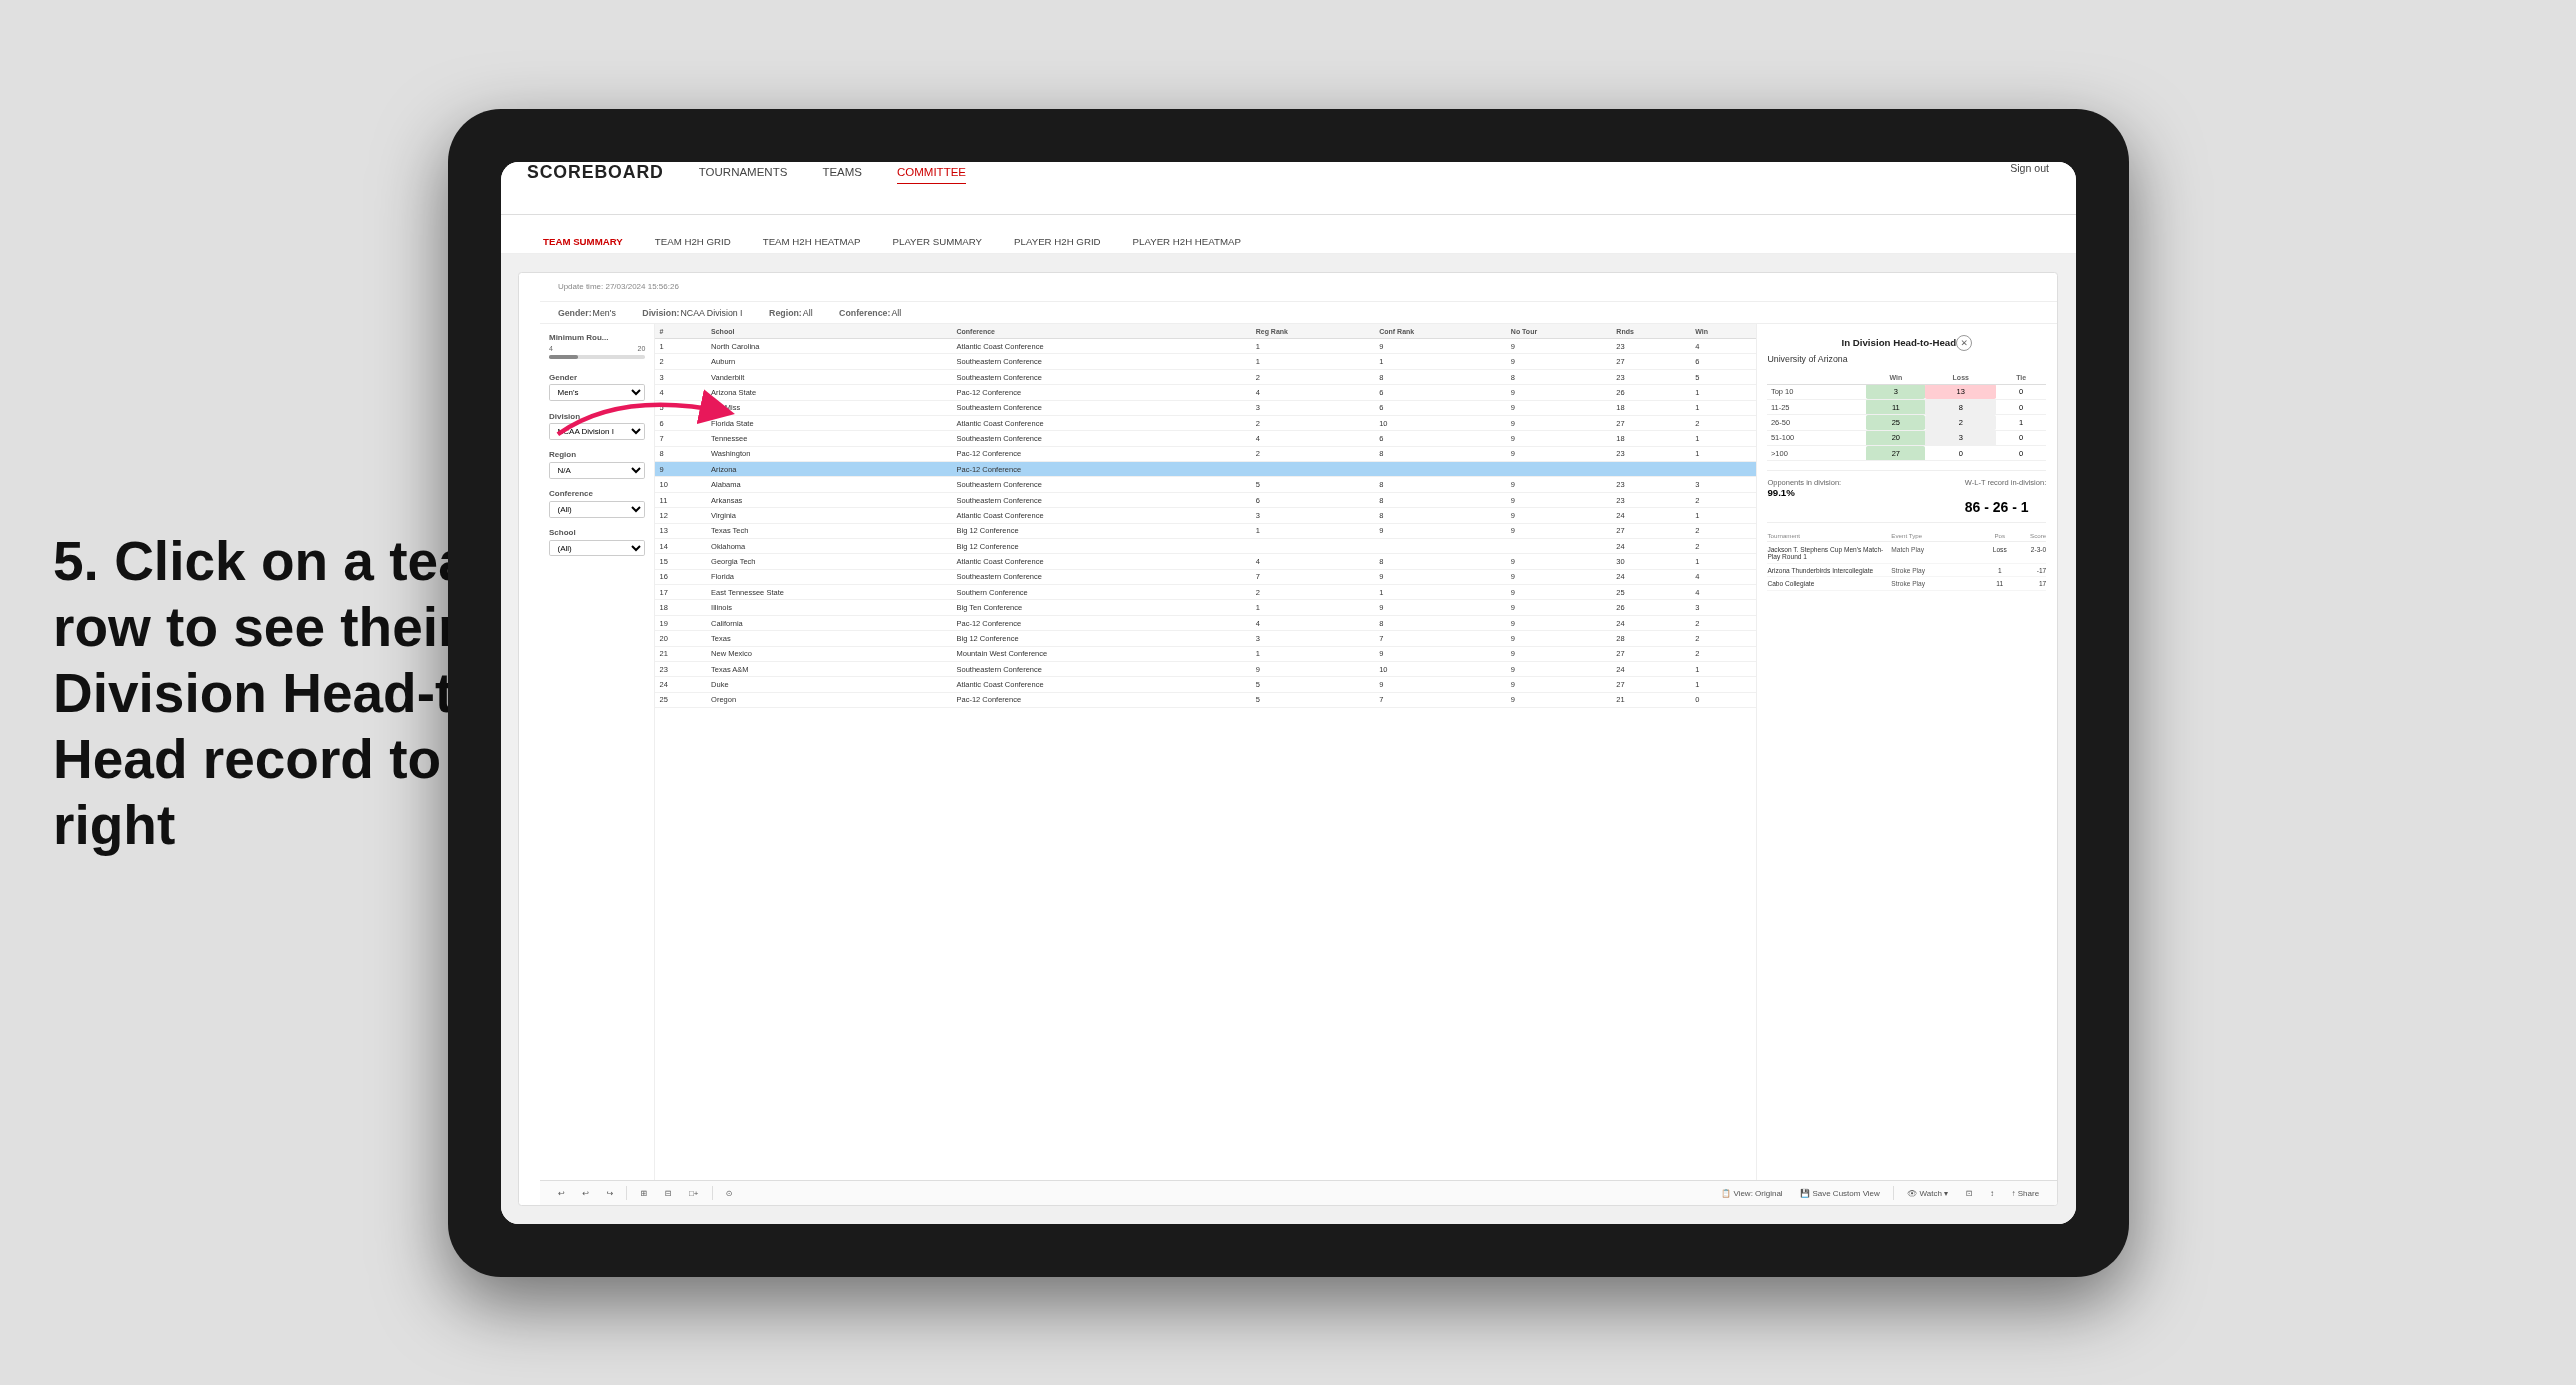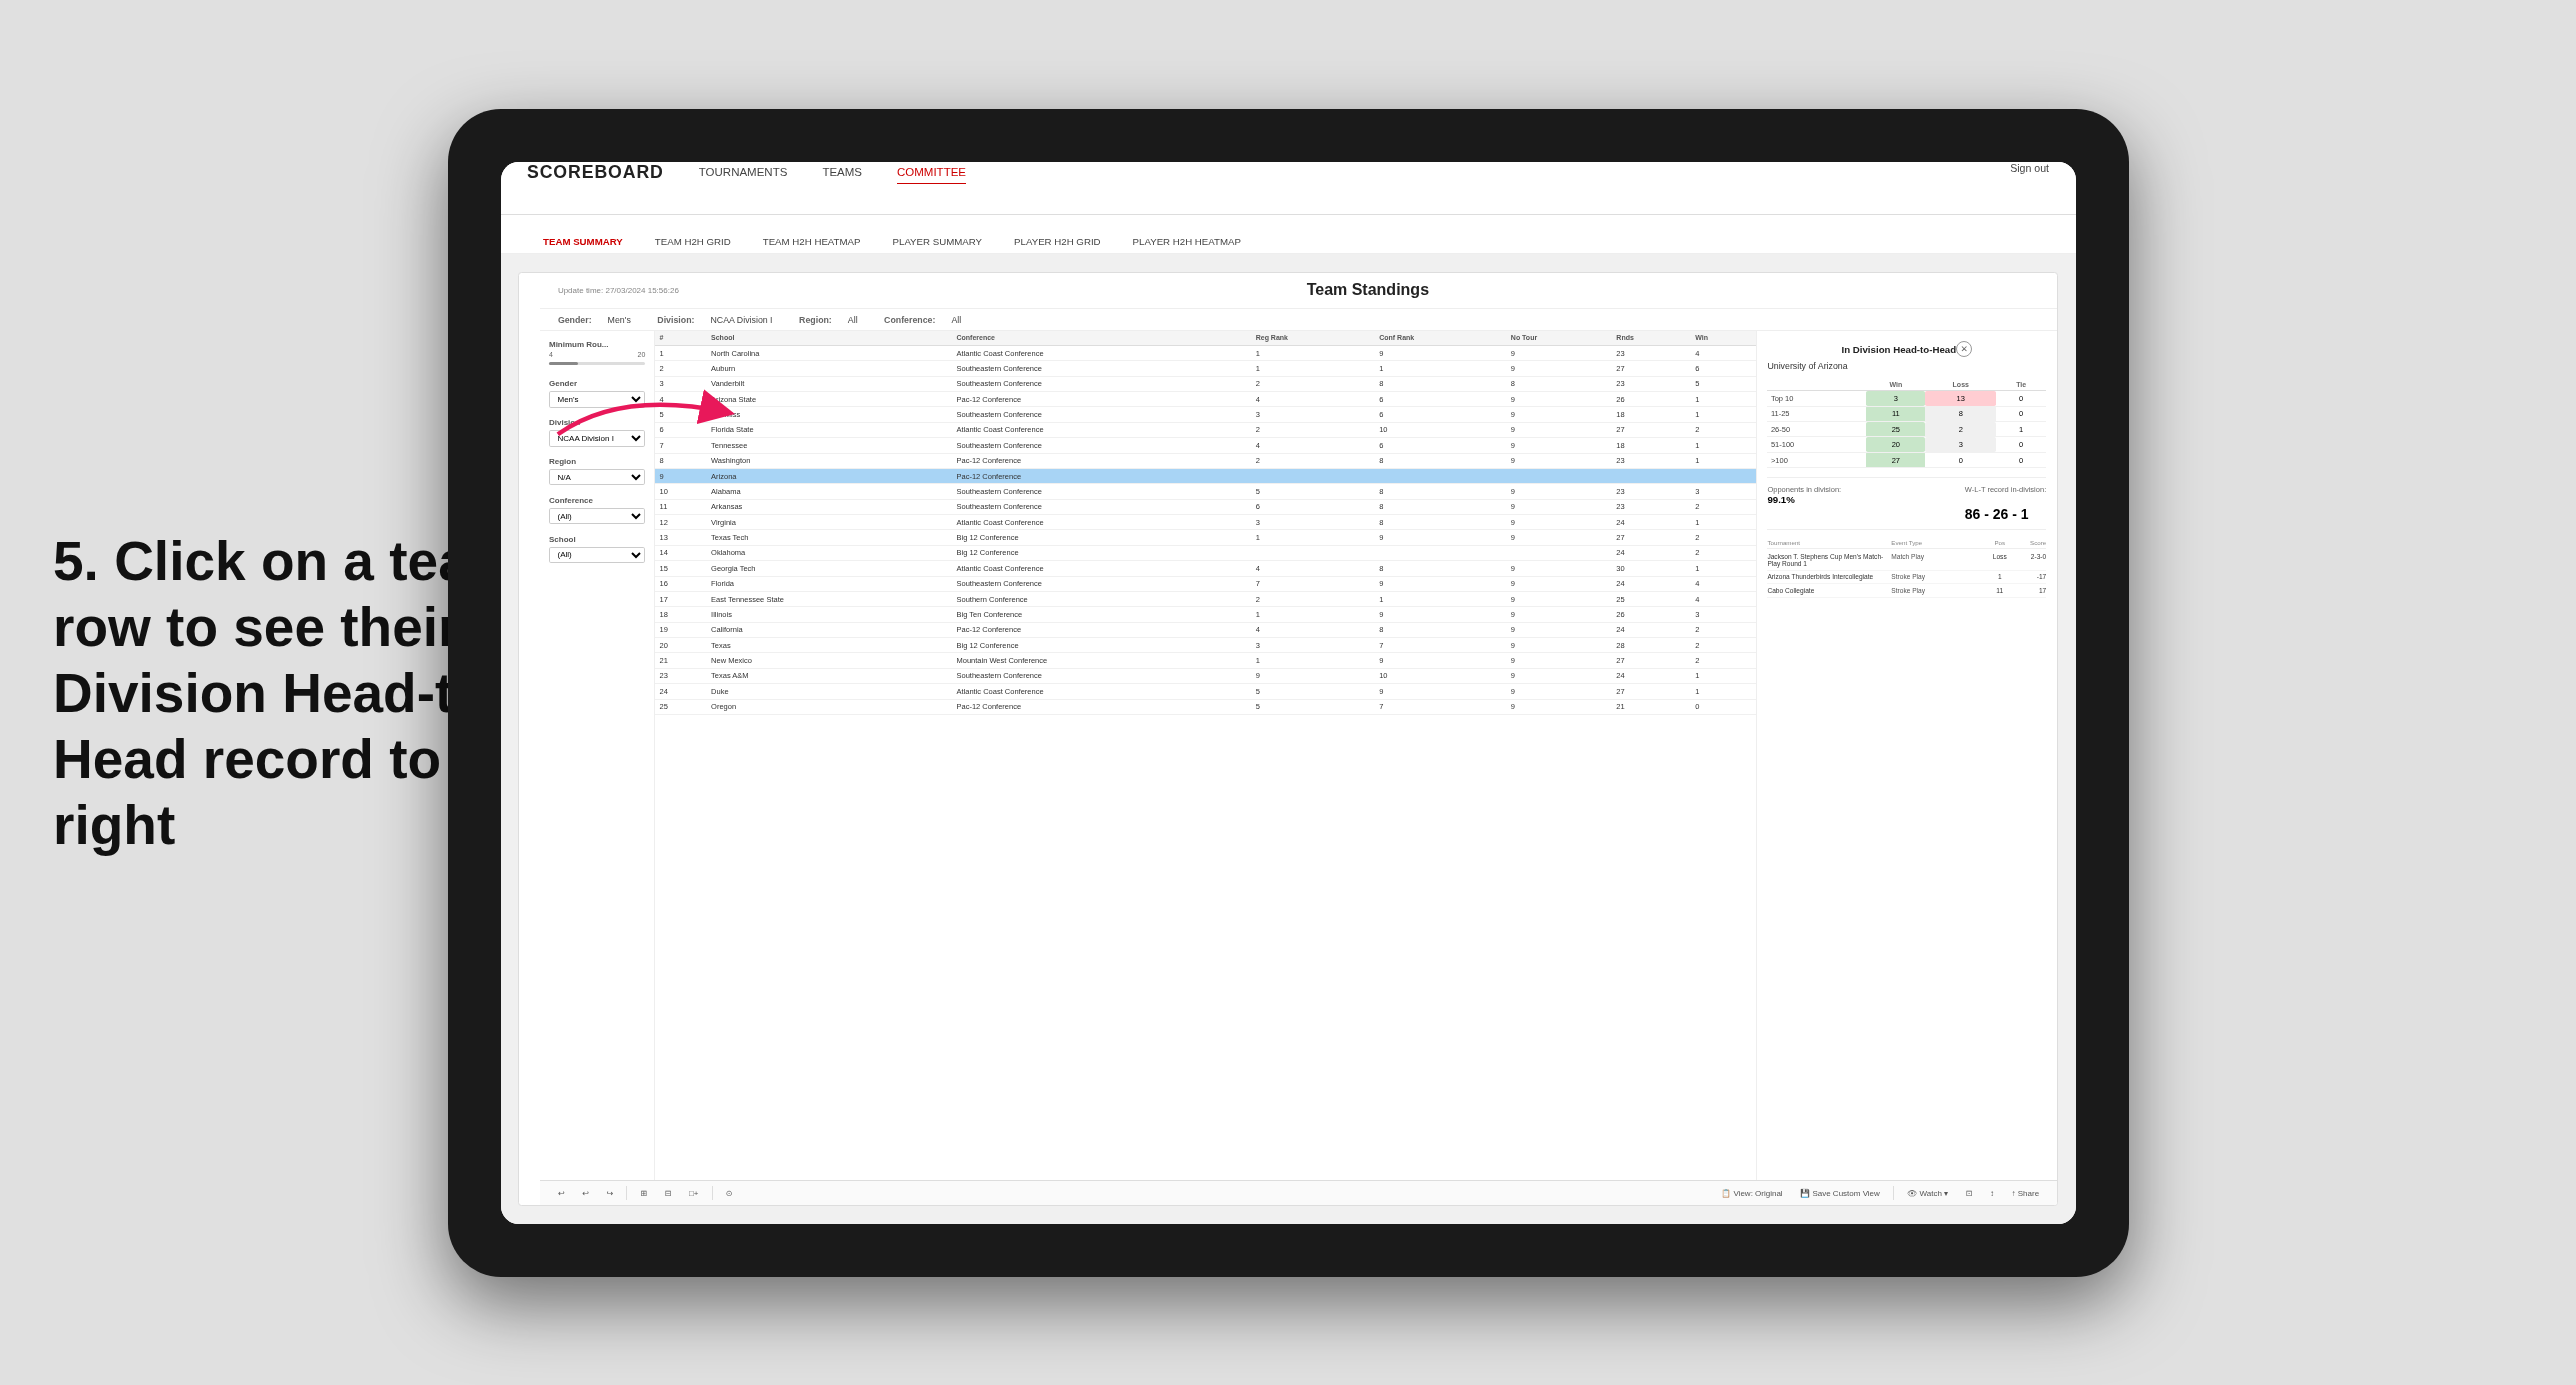--- a/index.html
+++ b/index.html
@@ -198,21 +198,21 @@
       padding: 5.3px 17.7px;
       font-size: 8.8px;
       color: #444;
       border-bottom: 0.9px solid #eee;
       flex-shrink: 0;
       align-items: center;
     }
 
     .filter-item {
       display: flex;
-      gap: 16px;
+      gap: 1px;
       align-items: center;
     }
 
     .filter-label {
       font-weight: bold;
       color: #666;
     }
 
     
     .panel-body {
@@ -558,21 +558,20 @@
         <span class="sub-nav-link">PLAYER H2H GRID</span>
         <span class="sub-nav-link">PLAYER H2H HEATMAP</span>
       </div>
 
       <div class="main-content">
         <div class="dashboard-panel">
 
           <div class="panel-header">
             <div class="update-time">Update time:
 27/03/2024 15:56:26</div>
-            <div class="panel-title">Team Standings</div>
           </div>
 
           <div class="filters-row">
             <div class="filter-item">
               <span class="filter-label">Gender:</span>
               <span>Men's</span>
             </div>
             <div class="filter-item">
               <span class="filter-label">Division:</span>
               <span>NCAA Division I</span>

